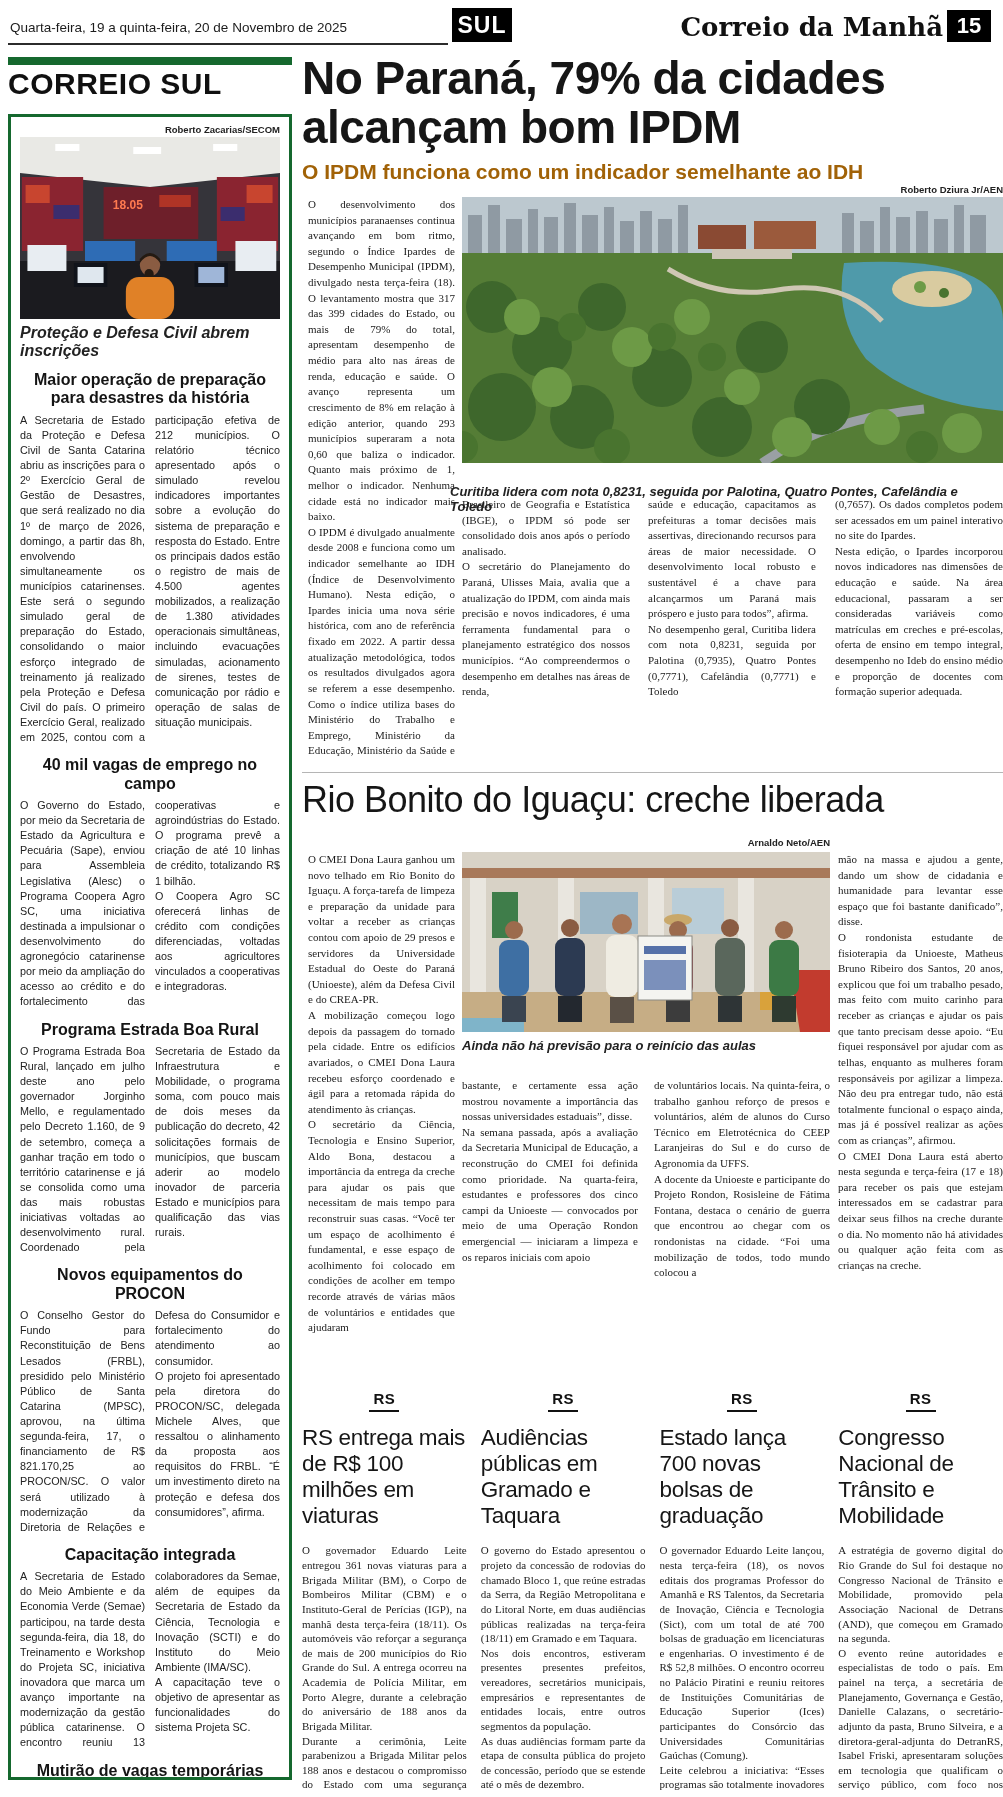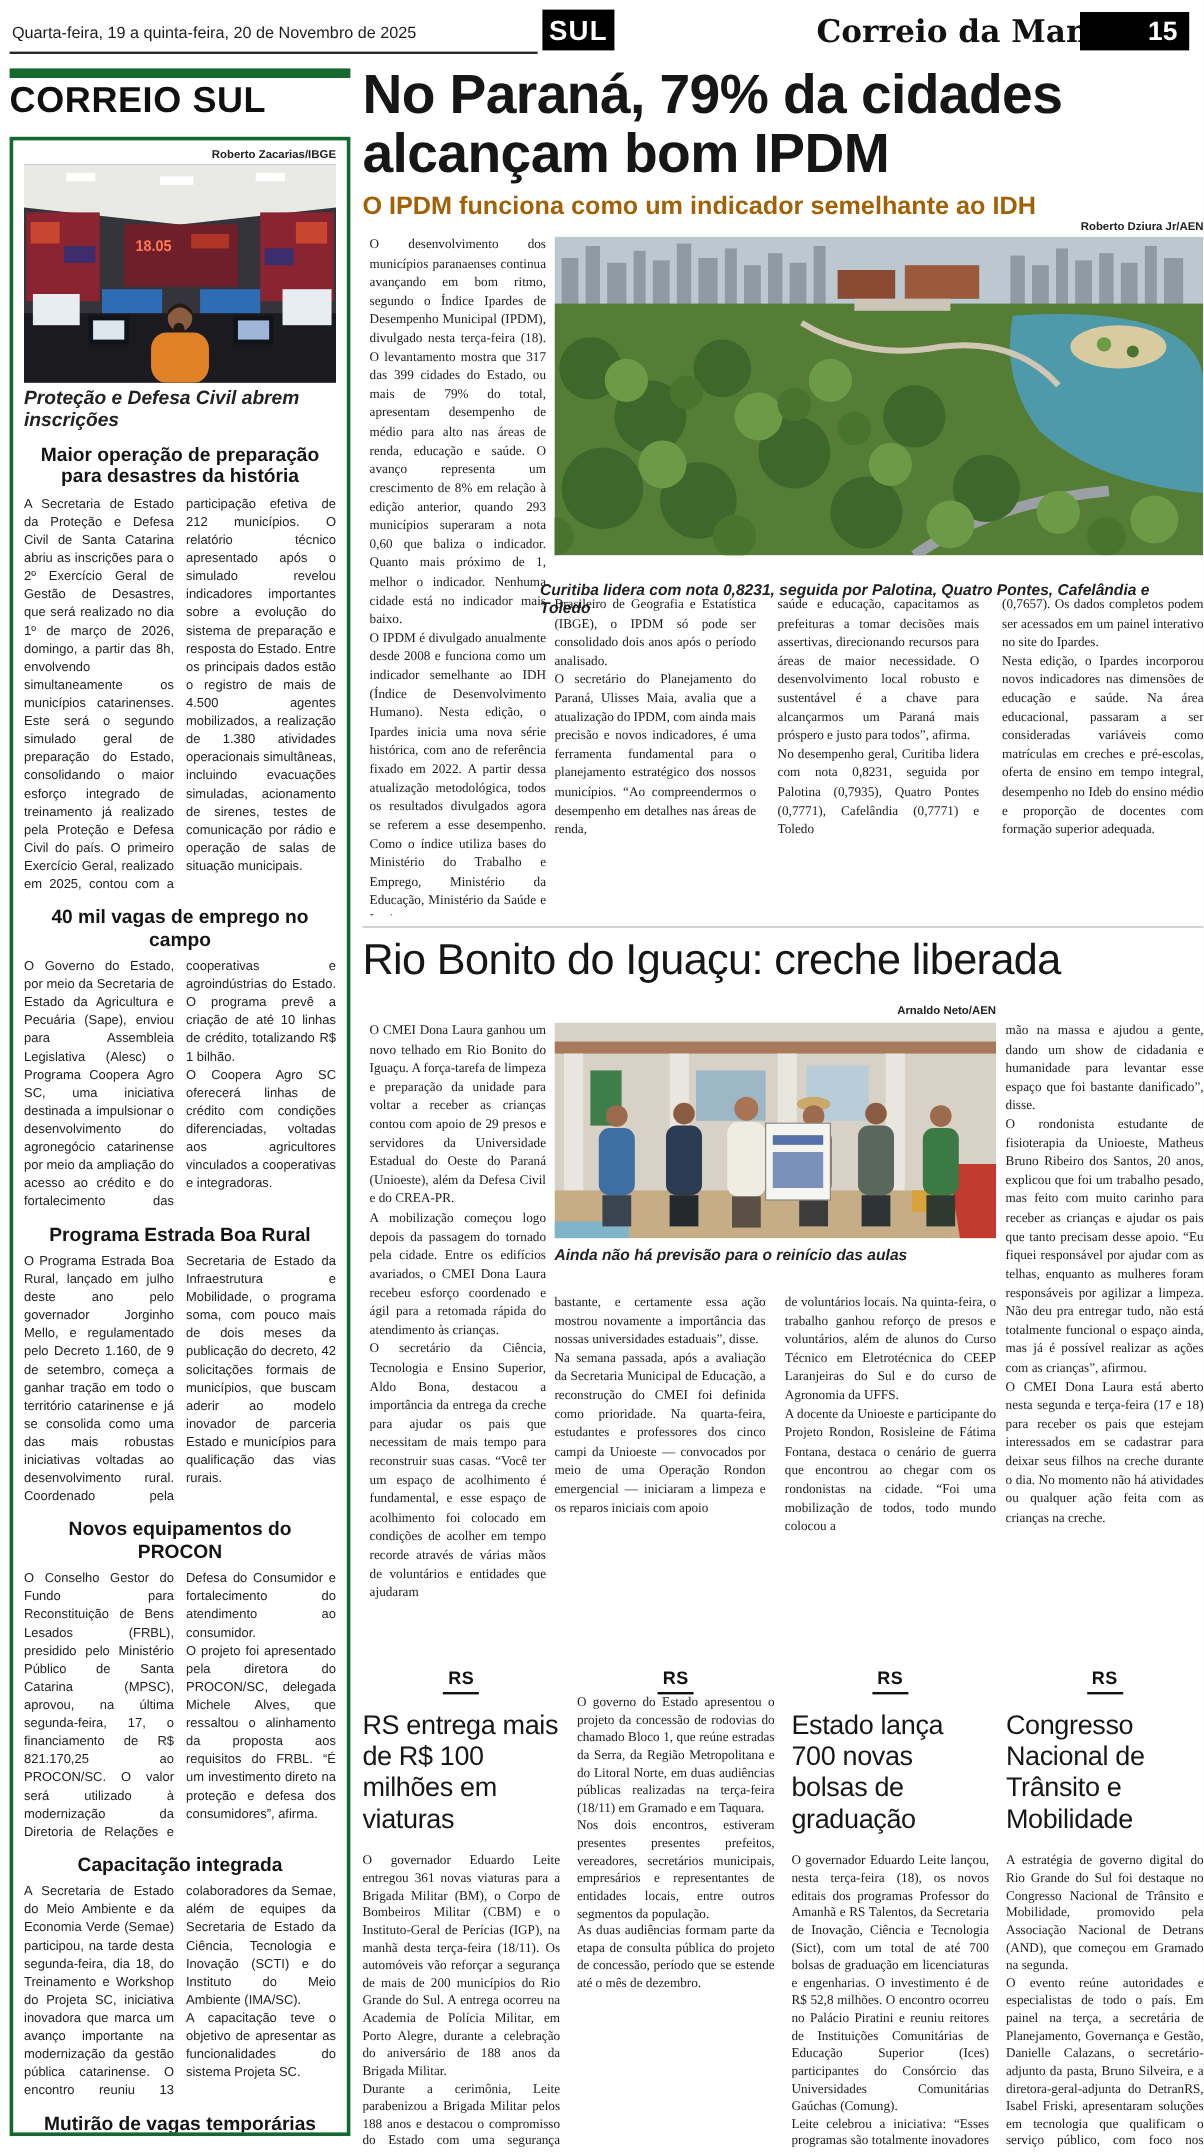--- a/index.html
+++ b/index.html
@@ -6,21 +6,21 @@
   .page{position:relative;width:1003px;height:1797px;background:#ffffff;margin:0 auto;
         font-family:"Liberation Sans",sans-serif;color:#1a1a1a;overflow:hidden;}
   
   .date-line{position:absolute;left:10px;top:20px;font-size:13.5px;color:#1c1c1c;}
   .header-rule{position:absolute;left:8px;top:43px;width:440px;height:2px;background:#2b2b2b;}
   .sul-badge{position:absolute;left:452px;top:8px;width:60px;height:34px;background:#000;color:#fff;
              font-size:23px;font-weight:700;display:flex;align-items:center;justify-content:center;letter-spacing:1px;}
   .masthead{position:absolute;right:60px;top:12px;font-family:"DejaVu Serif",serif;font-weight:700;
             font-size:26px;color:#111;text-align:center;}
   .page-num{position:absolute;right:12px;top:10px;width:44px;height:32px;background:#000;color:#fff;
-            font-size:22px;font-weight:700;display:flex;align-items:center;justify-content:center;padding-left:47px;}
+            font-size:22px;font-weight:700;display:flex;align-items:center;justify-content:center;}
   
   .green-bar{position:absolute;left:8px;top:57px;width:284px;height:8px;background:#15682e;}
   .cs-title{position:absolute;left:8px;top:67px;width:284px;text-align:left;font-size:30px;
             font-weight:800;letter-spacing:.5px;color:#101010;}
   .green-box{position:absolute;left:8px;top:114px;width:284px;height:1666px;border:3px solid #15682e;
              box-sizing:border-box;padding:7px 9px;overflow:hidden;}
   .pcredit{font-size:9.5px;font-weight:700;color:#222;text-align:right;margin-bottom:2px;}
   .photo{display:block;width:100%;}
   .pcaption{font-style:italic;font-size:16px;font-weight:600;color:#222;margin:5px 0 2px;}
   .sec-h{font-size:16px;font-weight:700;text-align:center;line-height:1.15;margin:11px 0 5px;color:#141414;}
@@ -56,21 +56,21 @@
   <div class="date-line">Quarta-feira, 19 a quinta-feira, 20 de Novembro de 2025</div>
   <div class="header-rule"></div>
   <div class="sul-badge">SUL</div>
   <div class="masthead">Correio da Manhã</div>
   <div class="page-num">15</div>
 
   <div class="green-bar"></div>
   <div class="cs-title">CORREIO SUL</div>
 
   <div class="green-box">
-    <div class="pcredit">Roberto Zacarias/IBGE</div>
+    <div class="pcredit">Roberto Zacarias/SECOM</div>
     <svg class="photo" viewBox="0 0 280 182" height="182" preserveAspectRatio="none">
       <rect width="280" height="182" fill="#35343a"></rect>
       <polygon points="0,0 280,0 280,36 140,50 0,36" fill="#e9e9e5"></polygon>
       <rect x="38" y="7" width="26" height="7" fill="#ffffff"></rect>
       <rect x="122" y="10" width="30" height="7" fill="#ffffff"></rect>
       <rect x="208" y="7" width="26" height="7" fill="#ffffff"></rect>
       <rect x="2" y="40" width="66" height="74" fill="#8a2430"></rect>
       <rect x="6" y="48" width="26" height="18" fill="#c8452f"></rect>
       <rect x="36" y="68" width="28" height="14" fill="#3b2d6e"></rect>
       <rect x="212" y="40" width="66" height="74" fill="#8a2430"></rect>
@@ -270,20 +270,21 @@
 
   <div class="briefs">
     <div class="brief">
       <div class="kicker-wrap"><span class="kicker">RS</span></div>
       <div class="brief-h">RS entrega mais de R$ 100 milhões em viaturas</div>
       <div class="brief-b">O governador Eduardo Leite entregou 361 novas viaturas para a Brigada Militar (BM), o Corpo de Bombeiros Militar (CBM) e o Instituto-Geral de Perícias (IGP), na manhã desta terça-feira (18/11). Os automóveis vão reforçar a segurança de mais de 200 municípios do Rio Grande do Sul. A entrega ocorreu na Academia de Polícia Militar, em Porto Alegre, durante a celebração do aniversário de 188 anos da Brigada Militar.
 Durante a cerimônia, Leite parabenizou a Brigada Militar pelos 188 anos e destacou o compromisso do Estado com uma segurança pública estruturada e eficiente.</div>
     </div>
     <div class="brief">
       <div class="kicker-wrap"><span class="kicker">RS</span></div>
+      <div class="brief-h">Audiências públicas em Gramado e Taquara</div>
       <div class="brief-b">O governo do Estado apresentou o projeto da concessão de rodovias do chamado Bloco 1, que reúne estradas da Serra, da Região Metropolitana e do Litoral Norte, em duas audiências públicas realizadas na terça-feira (18/11) em Gramado e em Taquara.
 Nos dois encontros, estiveram presentes presentes prefeitos, vereadores, secretários municipais, empresários e representantes de entidades locais, entre outros segmentos da população.
 As duas audiências formam parte da etapa de consulta pública do projeto de concessão, período que se estende até o mês de dezembro.</div>
     </div>
     <div class="brief">
       <div class="kicker-wrap"><span class="kicker">RS</span></div>
       <div class="brief-h">Estado lança 700 novas bolsas de graduação</div>
       <div class="brief-b">O governador Eduardo Leite lançou, nesta terça-feira (18), os novos editais dos programas Professor do Amanhã e RS Talentos, da Secretaria de Inovação, Ciência e Tecnologia (Sict), com um total de até 700 bolsas de graduação em licenciaturas e engenharias. O investimento é de R$ 52,8 milhões. O encontro ocorreu no Palácio Piratini e reuniu reitores de Instituições Comunitárias de Educação Superior (Ices) participantes do Consórcio das Universidades Comunitárias Gaúchas (Comung).
 Leite celebrou a iniciativa: “Esses programas são totalmente inovadores para o Rio Grande do Sul”.</div>
     </div>

